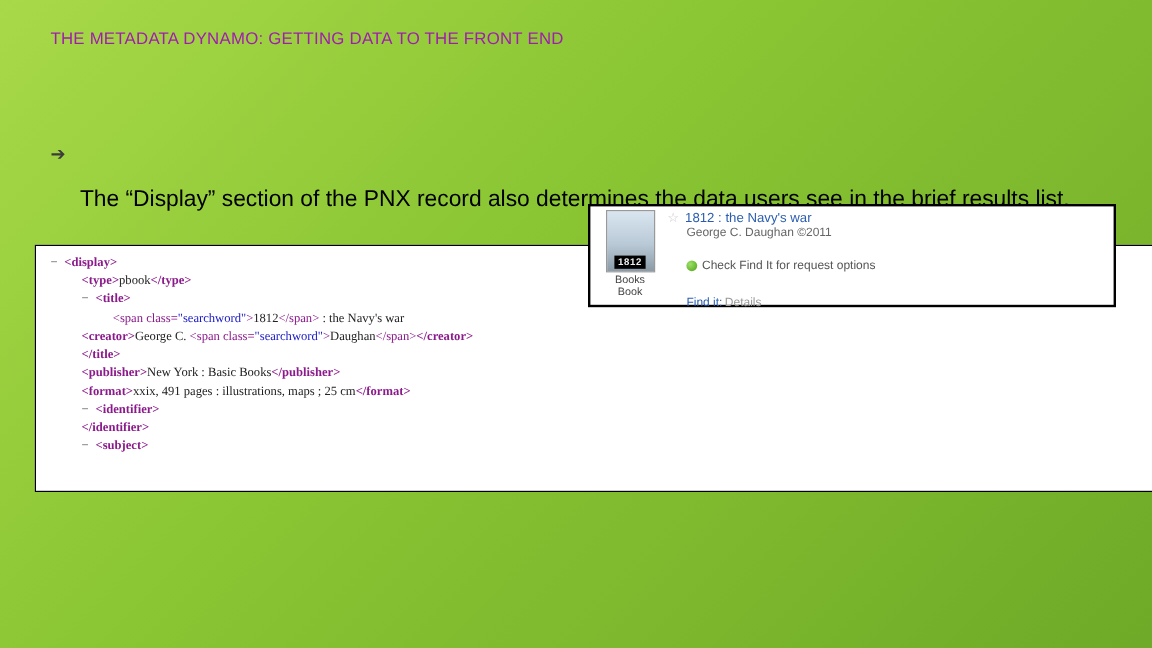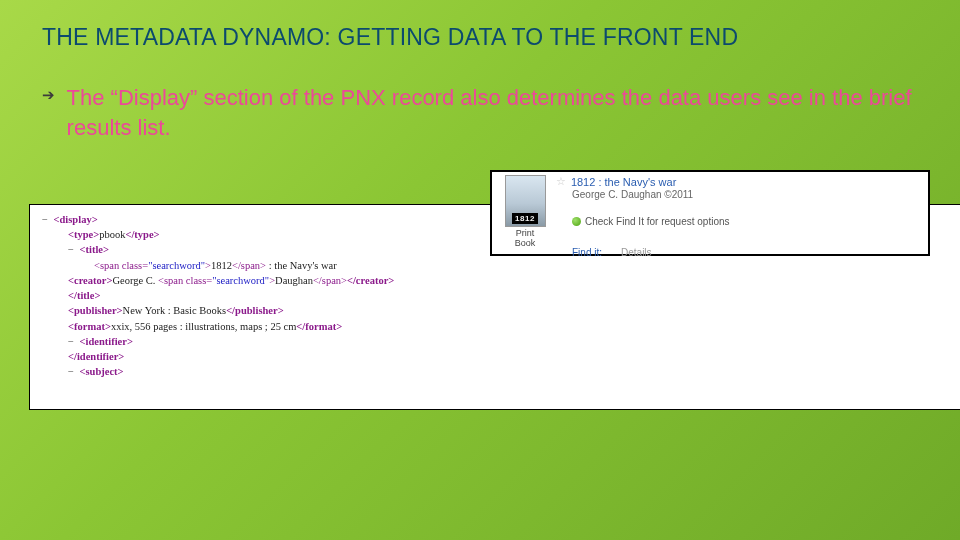--- a/index.html
+++ b/index.html
@@ -10,42 +10,43 @@
     font-family: Arial, Helvetica, sans-serif;
     position: relative;
     overflow: hidden;
   }
   .slide {
     width: 960px;
     height: 540px;
     padding: 24px 42px 0 42px;
   }
   .title {
-    font-size: 23px;
+    font-size: 14px;
     font-weight: 400;
     letter-spacing: 0.2px;
-    color: #0c4a6e;
-    margin-bottom: 32px;
+    color: #a21caf;
+    margin-bottom: 76px;
   }
   .bullet-row {
     display: flex;
     align-items: flex-start;
     gap: 12px;
     margin-bottom: 18px;
   }
   .bullet-icon {
     font-size: 15px;
     color: #3c3c3c;
     padding-top: 3px;
     flex-shrink: 0;
   }
   .bullet-text {
-    font-size: 22px;
+    font-size: 19px;
     line-height: 1.35;
-    color: #ec4899;
+    color: #000000;
+    margin-top: 38px;
   }
   .content-frame {
     position: absolute;
     left: 29px;
     top: 204px;
     width: 949px;
     height: 206px;
     background: #fff;
     border: 1px solid #000;
   }
@@ -122,21 +123,21 @@
     padding: 3px 6px 2px 2px;
     font-size: 10px;
     color: #555;
   }
   .res-top { display: flex; align-items: center; gap: 5px; margin-bottom: 1px; }
   .star { color: #ccc; font-size: 11px; }
   .res-title { color: #2a5db0; font-size: 11px; }
   .res-author { font-size: 10px; color: #666; margin-left: 16px; margin-bottom: 16px; }
   .res-check { display: flex; align-items: center; gap: 4px; margin-left: 16px; margin-bottom: 20px; font-size: 10px; color: #555; }
   .check-dot { width: 9px; height: 9px; border-radius: 50%; background: radial-gradient(circle at 35% 35%, #9fe06a, #4ca20f); }
-  .res-tabs { display: flex; gap: 19px; margin-left: 16px; font-size: 10px; text-align: right; }
+  .res-tabs { display: flex; gap: 2px; margin-left: 16px; font-size: 10px; text-align: right; }
   .tab-active { color: #2a5db0; }
   .tab-inactive { color: #999; }
 </style>
 </head>
 <body>
 
 <div class="slide">
   <h1 class="title">THE METADATA DYNAMO: GETTING DATA TO THE FRONT END</h1>
 
   <div class="bullet-row">
@@ -144,21 +145,21 @@
     <span class="bullet-text">The “Display” section of the PNX record also determines the data users see in the brief results list.</span>
   </div>
 </div>
 
 <div class="result-card">
   <div class="thumb-col">
     <div class="thumb">
       <span class="thumb-label">1812</span>
     </div>
     <div class="thumb-caption">
-      <span>Print</span><br>
+      <span>Books</span><br>
       <span>Book</span>
     </div>
   </div>
   <div class="result-body">
     <div class="res-top">
       <span class="star">☆</span>
       <span class="res-title">1812 : the Navy's war</span>
     </div>
     <div class="res-author">George C. Daughan ©2011</div>
     <div class="res-check">
@@ -174,19 +175,19 @@
 
 <div class="content-frame">
   <div class="xml-box">
     <div class="xml-line i1"><span class="dash">−</span> <span class="tag"><b>&lt;display&gt;</b></span></div>
     <div class="xml-line i2"><span class="tag"><b>&lt;type&gt;</b></span><span class="txt">pbook</span><span class="tag"><b>&lt;/type&gt;</b></span></div>
     <div class="xml-line i2"><span class="dash">−</span> <span class="tag"><b>&lt;title&gt;</b></span></div>
     <div class="xml-line i3"><span class="tag">&lt;span class=</span><span class="val">"searchword"</span><span class="tag">&gt;</span><span class="txt">1812</span><span class="tag">&lt;/span&gt;</span><span class="txt"> : the Navy's war</span></div>
     <div class="xml-line i2"><span class="tag"><b>&lt;creator&gt;</b></span><span class="txt">George C. </span><span class="tag">&lt;span class=</span><span class="val">"searchword"</span><span class="tag">&gt;</span><span class="txt">Daughan</span><span class="tag">&lt;/span&gt;</span><span class="tag"><b>&lt;/creator&gt;</b></span></div>
     <div class="xml-line i2"><span class="tag"><b>&lt;/title&gt;</b></span></div>
     <div class="xml-line i2"><span class="tag"><b>&lt;publisher&gt;</b></span><span class="txt">New York : Basic Books</span><span class="tag"><b>&lt;/publisher&gt;</b></span></div>
-    <div class="xml-line i2"><span class="tag"><b>&lt;format&gt;</b></span><span class="txt">xxix, 556 pages : illustrations, maps ; 25 cm</span><span class="tag"><b>&lt;/format&gt;</b></span></div>
+    <div class="xml-line i2"><span class="tag"><b>&lt;format&gt;</b></span><span class="txt">xxix, 491 pages : illustrations, maps ; 25 cm</span><span class="tag"><b>&lt;/format&gt;</b></span></div>
     <div class="xml-line i2"><span class="dash">−</span> <span class="tag"><b>&lt;identifier&gt;</b></span></div>
     <div class="xml-line i2"><span class="tag"><b>&lt;/identifier&gt;</b></span></div>
     <div class="xml-line i2"><span class="dash">−</span> <span class="tag"><b>&lt;subject&gt;</b></span></div>
 
   </div>
 </div>
 
 </body></html>

